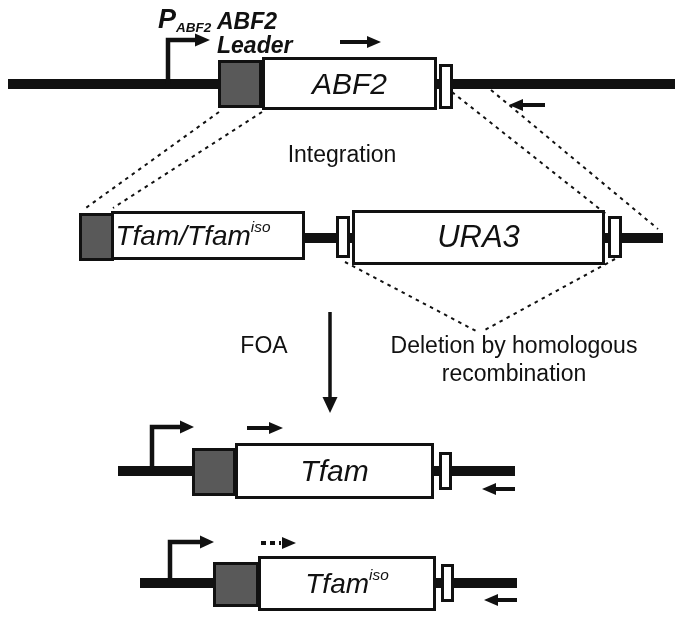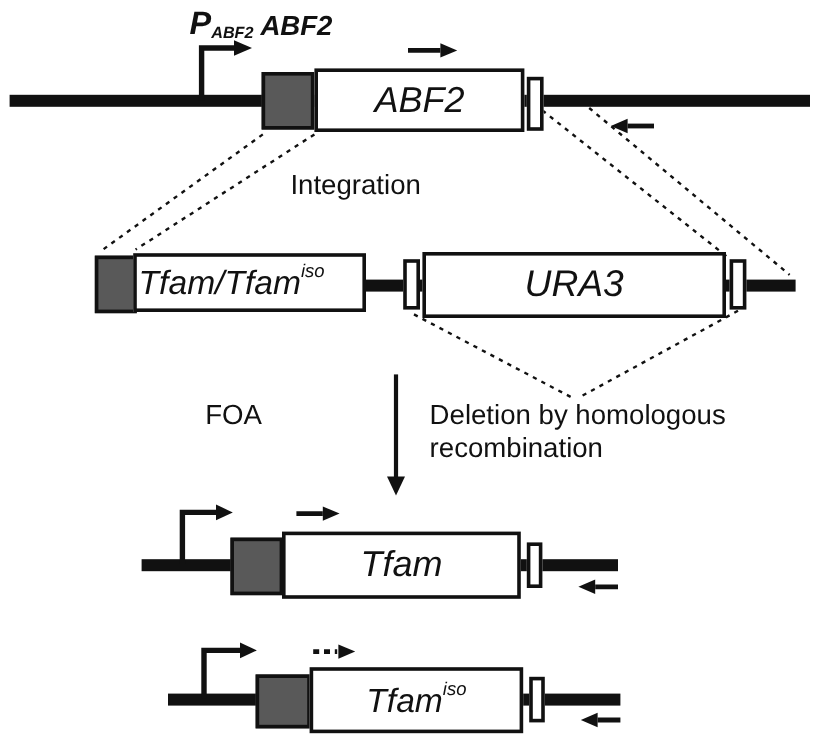--- a/index.html
+++ b/index.html
@@ -13,21 +13,21 @@
   svg .fl{fill:var(--line,#111);stroke:none;}
   .box,.hbox,.rbox{position:absolute;box-sizing:border-box;border:3px solid var(--line,#111);}
   .hbox{background:var(--homology,#595959);z-index:1;}
   .box{background:var(--boxfill,#fff);z-index:2;}
   .rbox{background:var(--boxfill,#fff);z-index:3;}
   .lbl{position:absolute;z-index:4;line-height:1.05;}
   .gene{display:flex;align-items:center;justify-content:center;text-align:center;font-style:italic;z-index:4;}
   .it{font-style:italic;font-weight:bold;}
   .sup{font-size:0.55em;position:relative;top:-0.55em;}
   .sub{font-size:0.5em;position:relative;top:0.28em;}
-  .ctr{text-align:left;}
+  .ctr{text-align:center;}
 </style>
 </head>
 <body>
 
 <div class="fig">
 
   <svg class="layer" width="681" height="622" viewBox="0 0 681 622">
 
     <rect class="fl" x="8" y="79" width="667" height="10"></rect>
     <rect class="fl" x="290" y="233" width="373" height="10"></rect>
@@ -98,38 +98,39 @@
   <div class="lbl gene" style="left:262px;top:57px;width:175px;height:53px;font-size:30px;">
     <span>ABF2</span>
   </div>
   <div class="rbox" style="left:439px;top:64px;width:14px;height:45px;"></div>
 
   <div class="lbl it" style="left:158px;top:5px;font-size:27px;">
     <span>P</span><span class="sub">ABF2</span>
   </div>
   <div class="lbl it" style="left:217px;top:9px;font-size:23px;">
     <div>ABF2</div>
+    <div>Leader</div>
   </div>
 
   <div class="lbl ctr" style="left:242px;top:142px;width:200px;font-size:23px;">Integration</div>
 
   <div class="hbox" style="left:79px;top:213px;width:35px;height:48px;"></div>
   <div class="box" style="left:111px;top:211px;width:194px;height:49px;"></div>
   <div class="lbl gene" style="left:96px;top:211px;width:194px;height:49px;font-size:28px;">
     <span>Tfam/Tfam</span>
       <span class="sup">iso</span>
   </div>
   <div class="rbox" style="left:336px;top:216px;width:14px;height:42px;"></div>
   <div class="box" style="left:352px;top:210px;width:253px;height:55px;"></div>
   <div class="lbl gene" style="left:352px;top:210px;width:253px;height:55px;font-size:31px;">
     <span>URA3</span>
   </div>
   <div class="rbox" style="left:608px;top:216px;width:14px;height:42px;"></div>
 
-  <div class="lbl ctr" style="left:171px;top:331px;width:160px;font-size:23px;line-height:28px;">
+  <div class="lbl ctr" style="left:184px;top:331px;width:160px;font-size:23px;line-height:28px;">
     <div>FOA</div>
   </div>
   <div class="lbl ctr" style="left:358px;top:331px;width:312px;font-size:23px;line-height:28px;">
     <div>Deletion by homologous</div>
     <div>recombination</div>
   </div>
 
   <div class="hbox" style="left:192px;top:448px;width:44px;height:48px;"></div>
   <div class="box" style="left:235px;top:443px;width:199px;height:56px;"></div>
   <div class="lbl gene" style="left:235px;top:443px;width:199px;height:56px;font-size:30px;">

